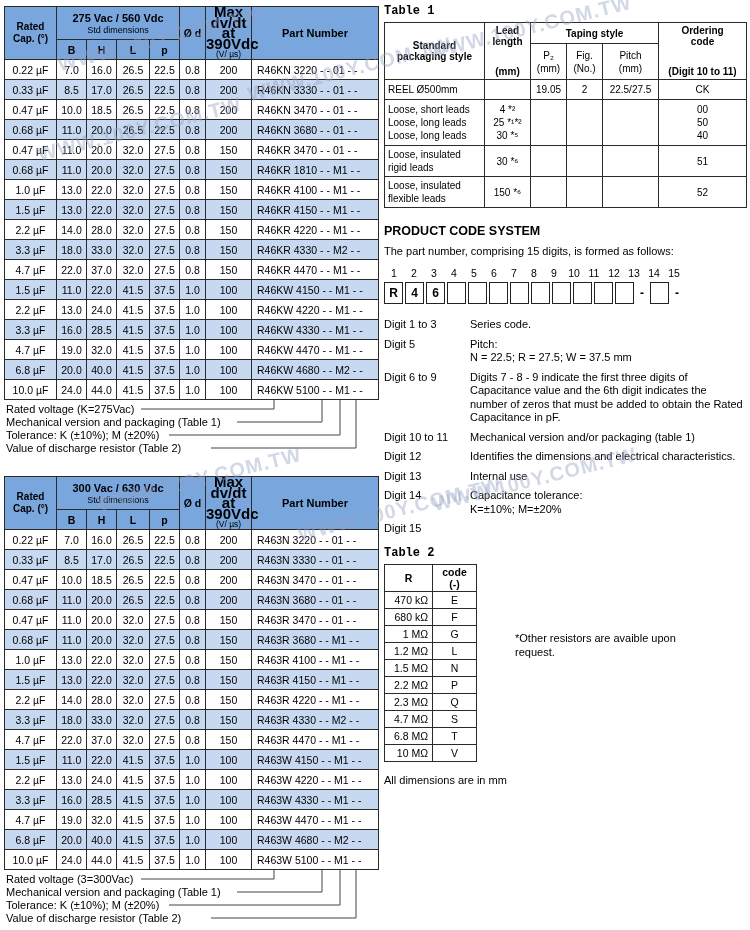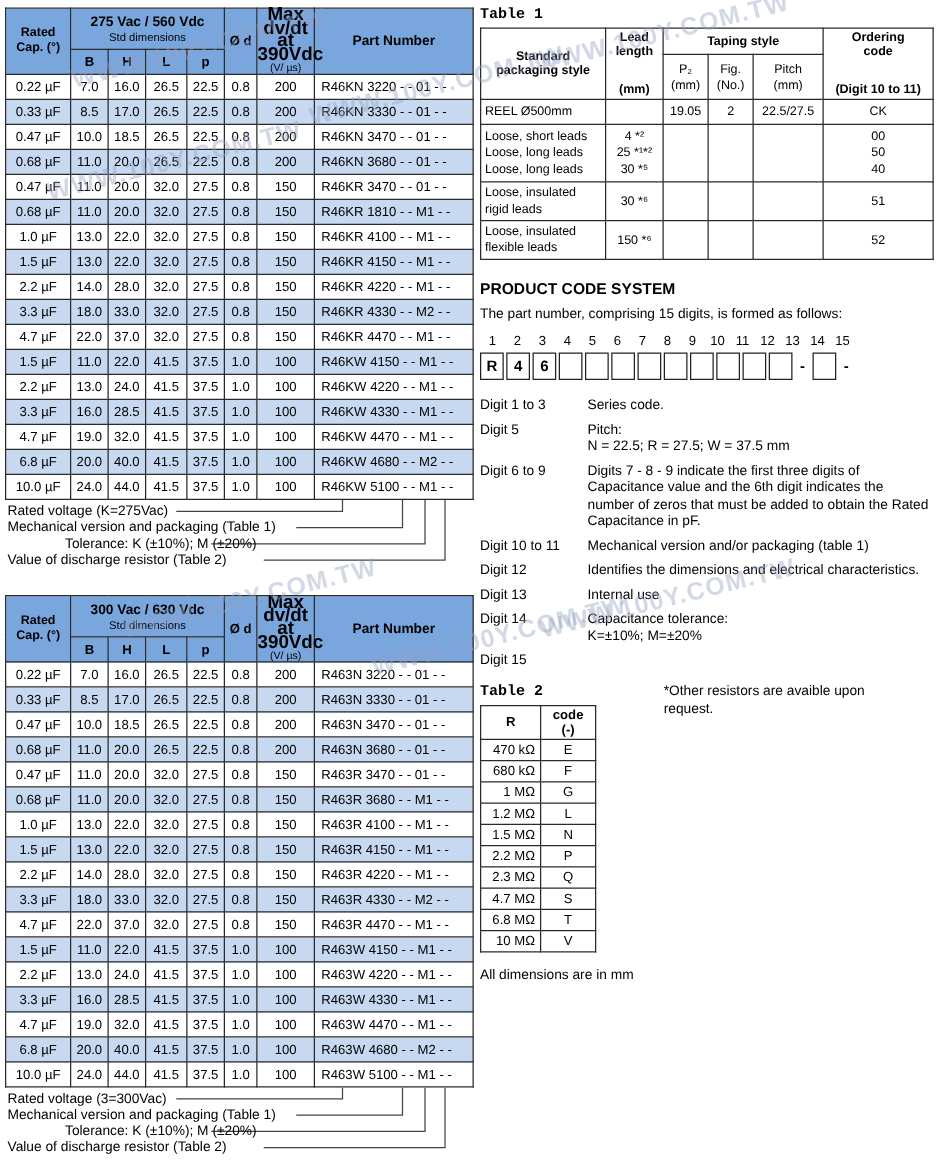--- a/index.html
+++ b/index.html
@@ -48,21 +48,21 @@
   .cap-th { font-size: 10px; line-height: 1.2; }
   .volt { font-size: 11px; line-height: 14px; }
   .stddim { font-weight: normal; font-size: 9px; line-height: 11px; }
   .dv { font-size: 15px; line-height: 10.5px; }
   .dvu { font-weight: normal; font-size: 8.5px; line-height: 10px; }
   .pn-th { font-size: 11px; }
 
   
   .callouts { position: relative; width: 374px; height: 58px; font-size: 11px; }
   .callouts .co { position: absolute; left: 2px; white-space: nowrap; line-height: 13px; }
-  .co1 { top: 3px; } .co2 { top: 16px; } .co3 { top: 29px; margin-left: 46px; } .co4 { top: 42px; }
+  .co1 { top: 3px; } .co2 { top: 16px; } .co3 { top: 29px; } .co4 { top: 42px; }
   .co-svg { position: absolute; left: 0; top: 0; }
   .co-svg polyline { fill: none; stroke: #444; stroke-width: 1; }
 
   
   .tbl-label { font-weight: bold; font-size: 12px; margin-bottom: 4px; font-family: Liberation Mono, monospace; }
   .pkg { width: 362px; table-layout: fixed; font-size: 10px; }
   .pkg col.p-style { width: 100px; }
   .pkg col.p-lead { width: 46px; }
   .pkg col.p-p2, .pkg col.p-fig { width: 36px; }
   .pkg col.p-pitch { width: 56px; }
@@ -87,21 +87,21 @@
   .pc-cell { width: 19px; height: 22px; margin-right: 2px; display: flex; align-items: center;
              justify-content: center; font-size: 12px; font-weight: bold; flex: none; }
   .pc-cell.box { border: 1.5px solid #222; background: #fff; }
   .pc-cell.dash { width: 12px; }
 
   .digit-list { margin-top: 14px; }
   .digit-item { display: flex; margin-bottom: 6px; line-height: 13.5px; }
   .digit-label { width: 86px; flex: none; }
   .digit-text { flex: 1; white-space: pre-line; }
 
-  .t2-block { display: flex; gap: 54px; align-items: flex-start; margin-top: 10px; }
+  .t2-block { display: flex; gap: 38px; align-items: center; margin-top: 10px; }
   .t2 { font-size: 10.5px; }
   .t2 th { padding: 1px 4px; height: 17px; text-align: center; font-weight: bold; }
   .t2 td { height: 17px; padding: 0 4px; }
   .t2 td.rv { text-align: right; width: 48px; margin-top: 17px; }
   .t2 td.cv { text-align: center; width: 44px; }
   .t2-note { width: 180px; margin-bottom: 18px; white-space: pre-line; line-height: 14px; }
   .dims-note { margin-top: 12px; }
 </style>
 </head>
 <body>

